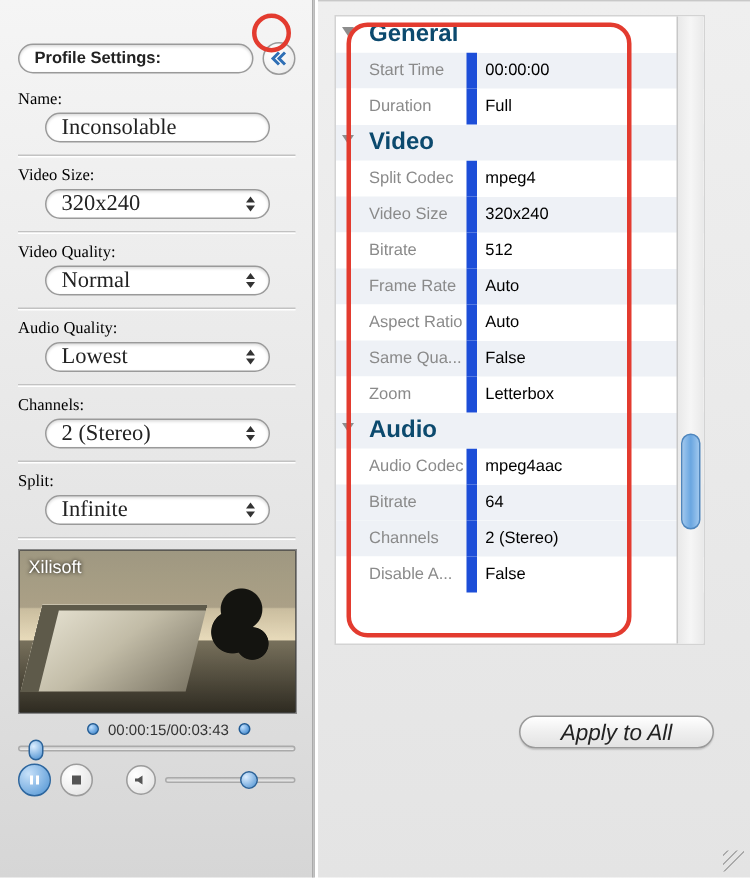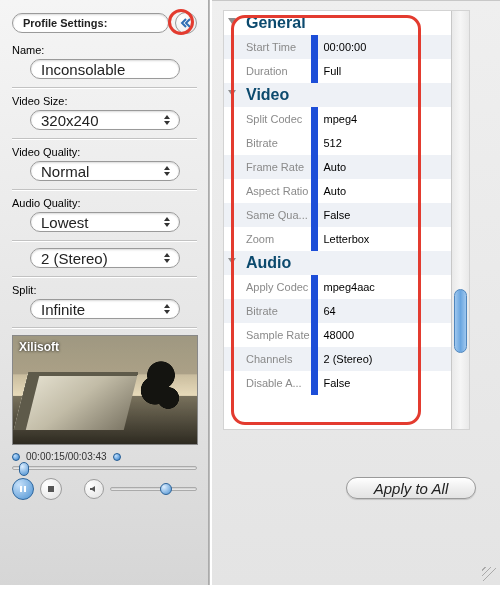--- a/index.html
+++ b/index.html
@@ -13,24 +13,25 @@
     position: relative;
     color: #222;
   }
   .left-panel {
     position: absolute;
     left: 0; top: 0;
     width: 210px; height: 585px;
     background: linear-gradient(to bottom, #f5f5f5, #e5e5e5 60%, #d6d6d6);
     border-right: 1px solid #bbb;
     box-shadow: inset -1px 0 0 #aaa;
-    padding: 12px 12px 8px 12px;
+    padding: 28px 12px 8px 12px;
   }
   .field-row {
     margin-bottom: 7px;
+    font-family: Liberation Serif, serif;
   }
   .field-row .label {
     font-size: 11px;
     color: #000;
     margin-bottom: 3px;
     display: block;
   }
   .pill, .select {
     display: flex;
     align-items: center;
@@ -106,21 +107,21 @@
     background: #000;
     height: 110px;
     position: relative;
     border: 1px solid #888;
     overflow: hidden;
   }
   .preview .brand {
     position: absolute;
     left: 6px; top: 4px;
     color: #fff;
-    font-weight: bold;
+    font-weight: normal;
     font-size: 12px;
     text-shadow: 0 0 3px #000;
     z-index: 2;
     text-align: right;
   }
   .preview .scene {
     position: absolute; inset: 0;
     background: linear-gradient(to bottom, #8f8f7f 0%, #9b9684 35%, #b6b09b 36%, #cfcab5 55%, #6e6b5b 56%, #2e2c24 100%);
     filter: sepia(0.3) contrast(1.05);
   }
@@ -131,22 +132,23 @@
     box-shadow: 12px 4px 0 #5e5a4a inset;
   }
   .preview .sil {
     position: absolute; right: 6px; bottom: 8px; width:60px; height:76px;
     background: radial-gradient(circle at 50% 20%, #141410 20%, transparent 21%),
                 radial-gradient(circle at 40% 40%, #141410 24%, transparent 25%),
                 radial-gradient(circle at 62% 50%, #141410 20%, transparent 21%),
                 #00000000;
   }
   .timecode-row {
-    display:flex; align-items:center; gap:6px;
+    display:flex; gap:6px;
     margin-top:6px;
+    margin-left:46px;
   }
   .bluebead {
     width:8px; height:8px; border-radius:50%;
     background: radial-gradient(circle at 30% 30%, #bfe0ff, #2f7cc8);
     border:1px solid #1f5a94;
   }
   .timebar {
     height: 4px;
     background: linear-gradient(to bottom,#ccc,#eee);
     border:1px solid #aaa;
@@ -350,20 +352,21 @@
     <span class="label">Audio Quality:</span>
     <div class="select">
       <span>Lowest</span>
       <span class="chev"></span>
     </div>
   </div>
 
   <hr class="divider">
 
   <div class="field-row">
+    <span class="label">Channels:</span>
     <div class="select">
       <span>2 (Stereo)</span>
       <span class="chev"></span>
     </div>
   </div>
 
   <hr class="divider">
 
   <div class="field-row">
     <span class="label">Split:</span>
@@ -432,20 +435,24 @@
             <td class="val"><span>Full</span></td>
           </tr>
 
       <tr class="alt">
             <th class="section" colspan="2"><span class="disclosure"></span><span>Video</span></th>
           </tr>
       <tr class="plain">
             <td class="key">Split Codec</td>
             <td class="val"><span>mpeg4</span><span class="mini-chev"></span></td>
           </tr>
+      <tr class="alt">
+            <td class="key">Video Size</td>
+            <td class="val"><span>320x240</span><span class="mini-chev"></span></td>
+          </tr>
       <tr class="plain">
             <td class="key">Bitrate</td>
             <td class="val"><span>512</span><span class="mini-chev"></span></td>
           </tr>
       <tr class="alt">
             <td class="key">Frame Rate</td>
             <td class="val"><span>Auto</span><span class="mini-chev"></span></td>
           </tr>
       <tr class="plain">
             <td class="key">Aspect Ratio</td>
@@ -457,30 +464,26 @@
           </tr>
       <tr class="plain">
             <td class="key">Zoom</td>
             <td class="val"><span>Letterbox</span><span class="mini-chev"></span></td>
           </tr>
 
       <tr class="alt">
             <th class="section" colspan="2"><span class="disclosure"></span><span>Audio</span></th>
           </tr>
       <tr class="plain">
-            <td class="key">Apply Codec</td>
+            <td class="key">Audio Codec</td>
             <td class="val"><span>mpeg4aac</span><span class="mini-chev"></span></td>
           </tr>
       <tr class="alt">
             <td class="key">Bitrate</td>
             <td class="val"><span>64</span><span class="mini-chev"></span></td>
-          </tr>
-      <tr class="plain">
-            <td class="key">Sample Rate</td>
-            <td class="val"><span>48000</span><span class="mini-chev"></span></td>
           </tr>
       <tr class="alt">
             <td class="key">Channels</td>
             <td class="val"><span>2 (Stereo)</span><span class="mini-chev"></span></td>
           </tr>
       <tr class="plain">
             <td class="key">Disable A...</td>
             <td class="val"><span>False</span><span class="mini-chev"></span></td>
           </tr>
     </tbody>

